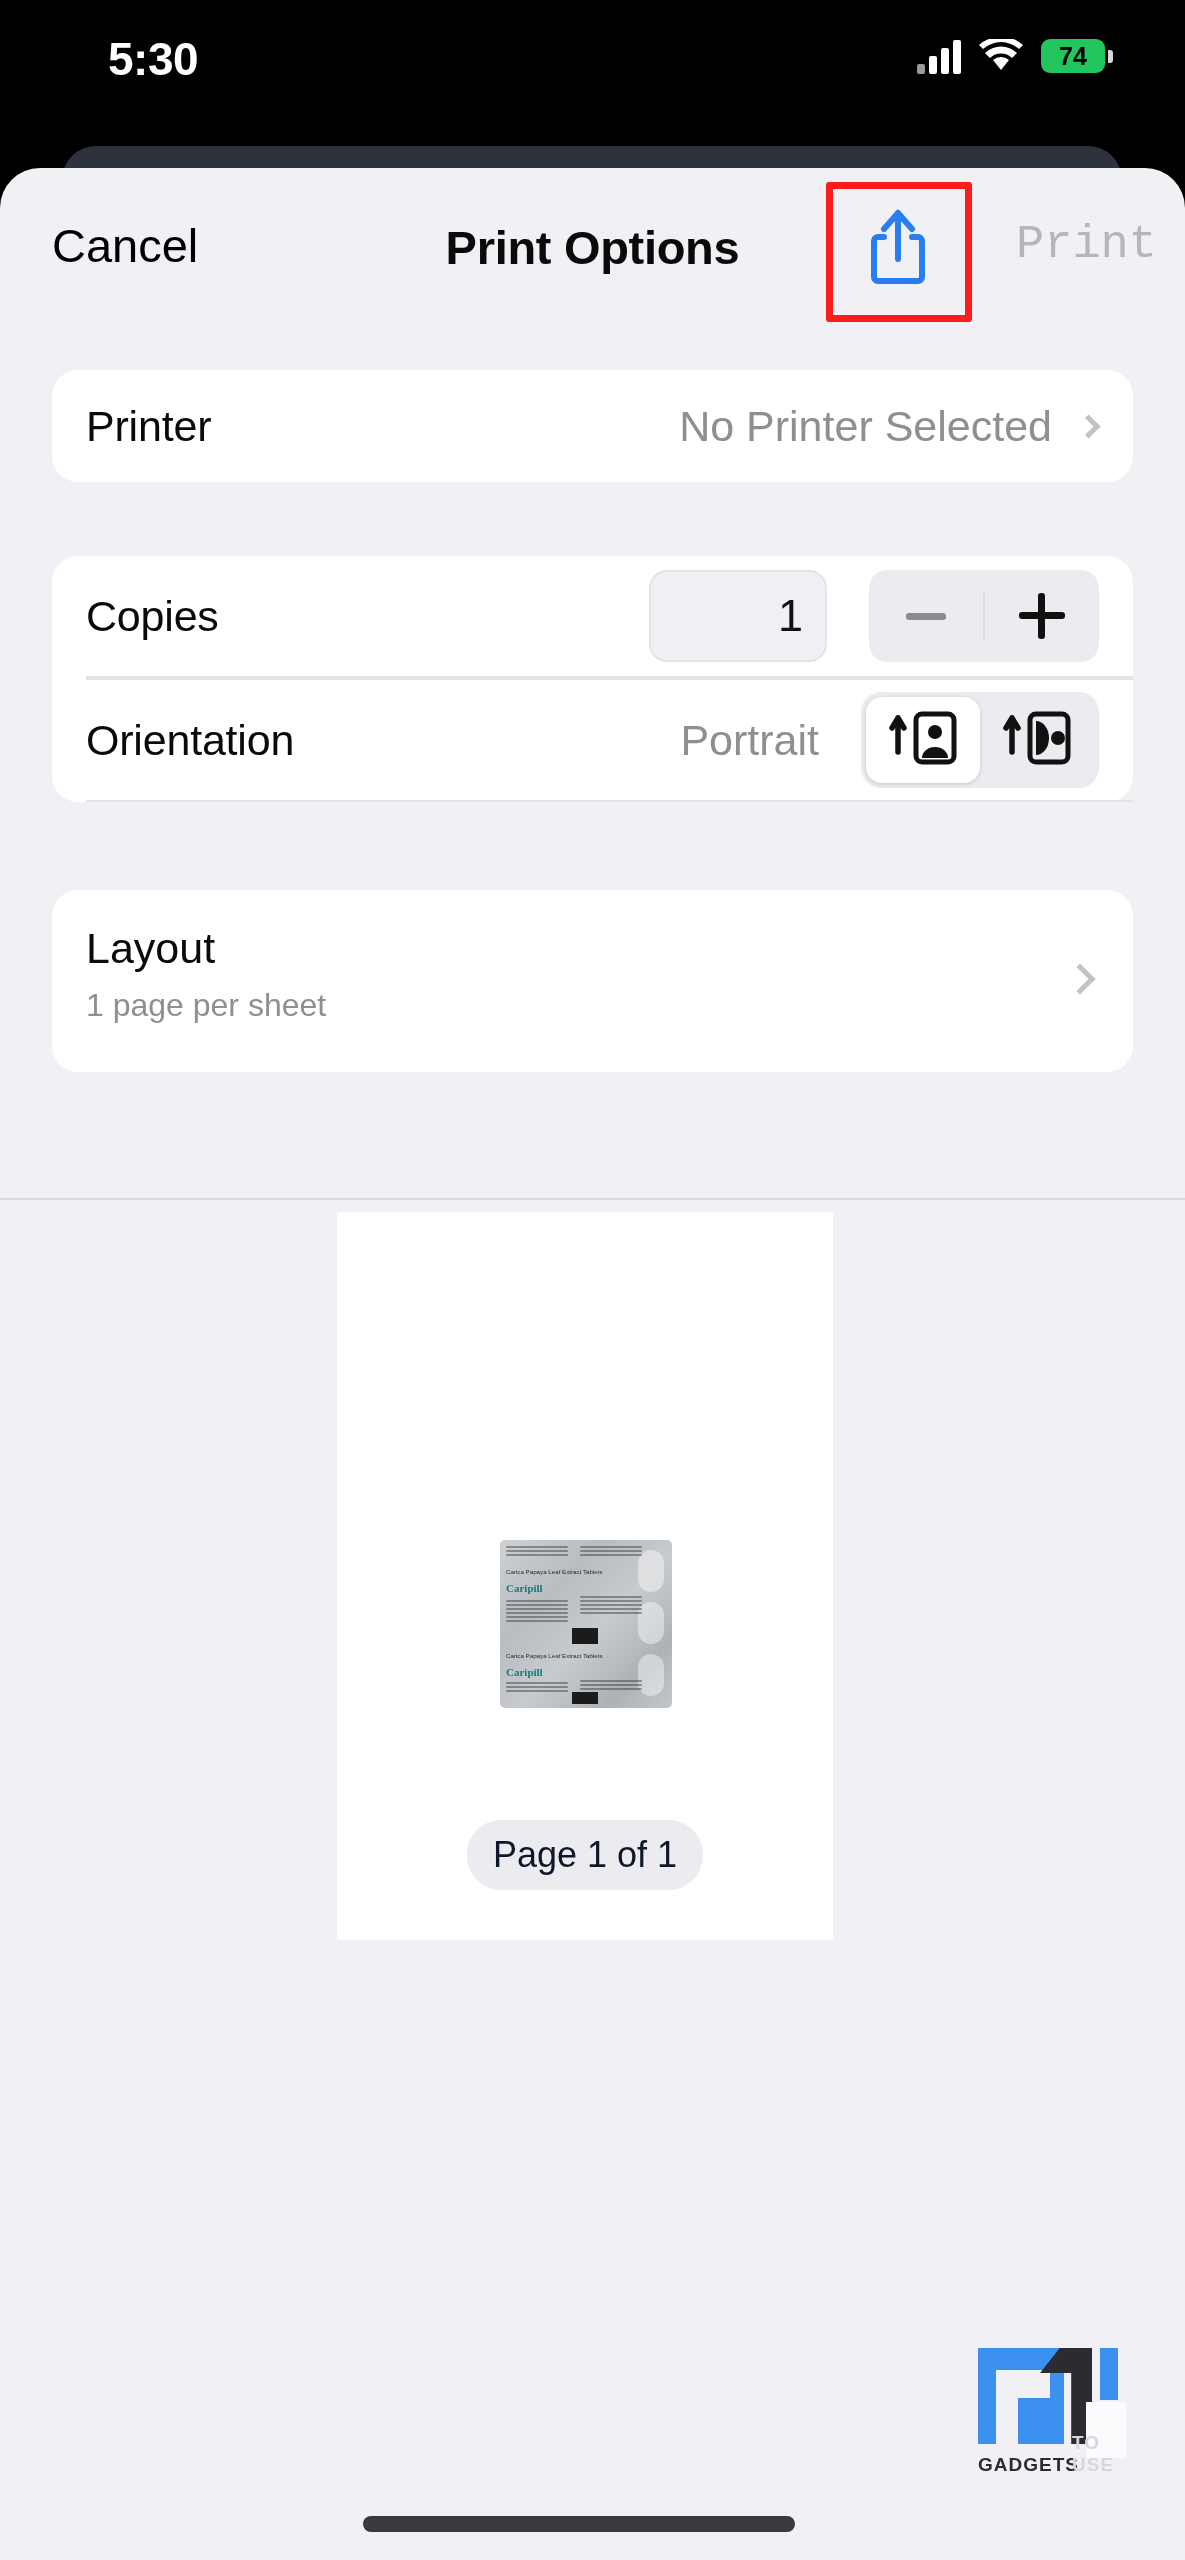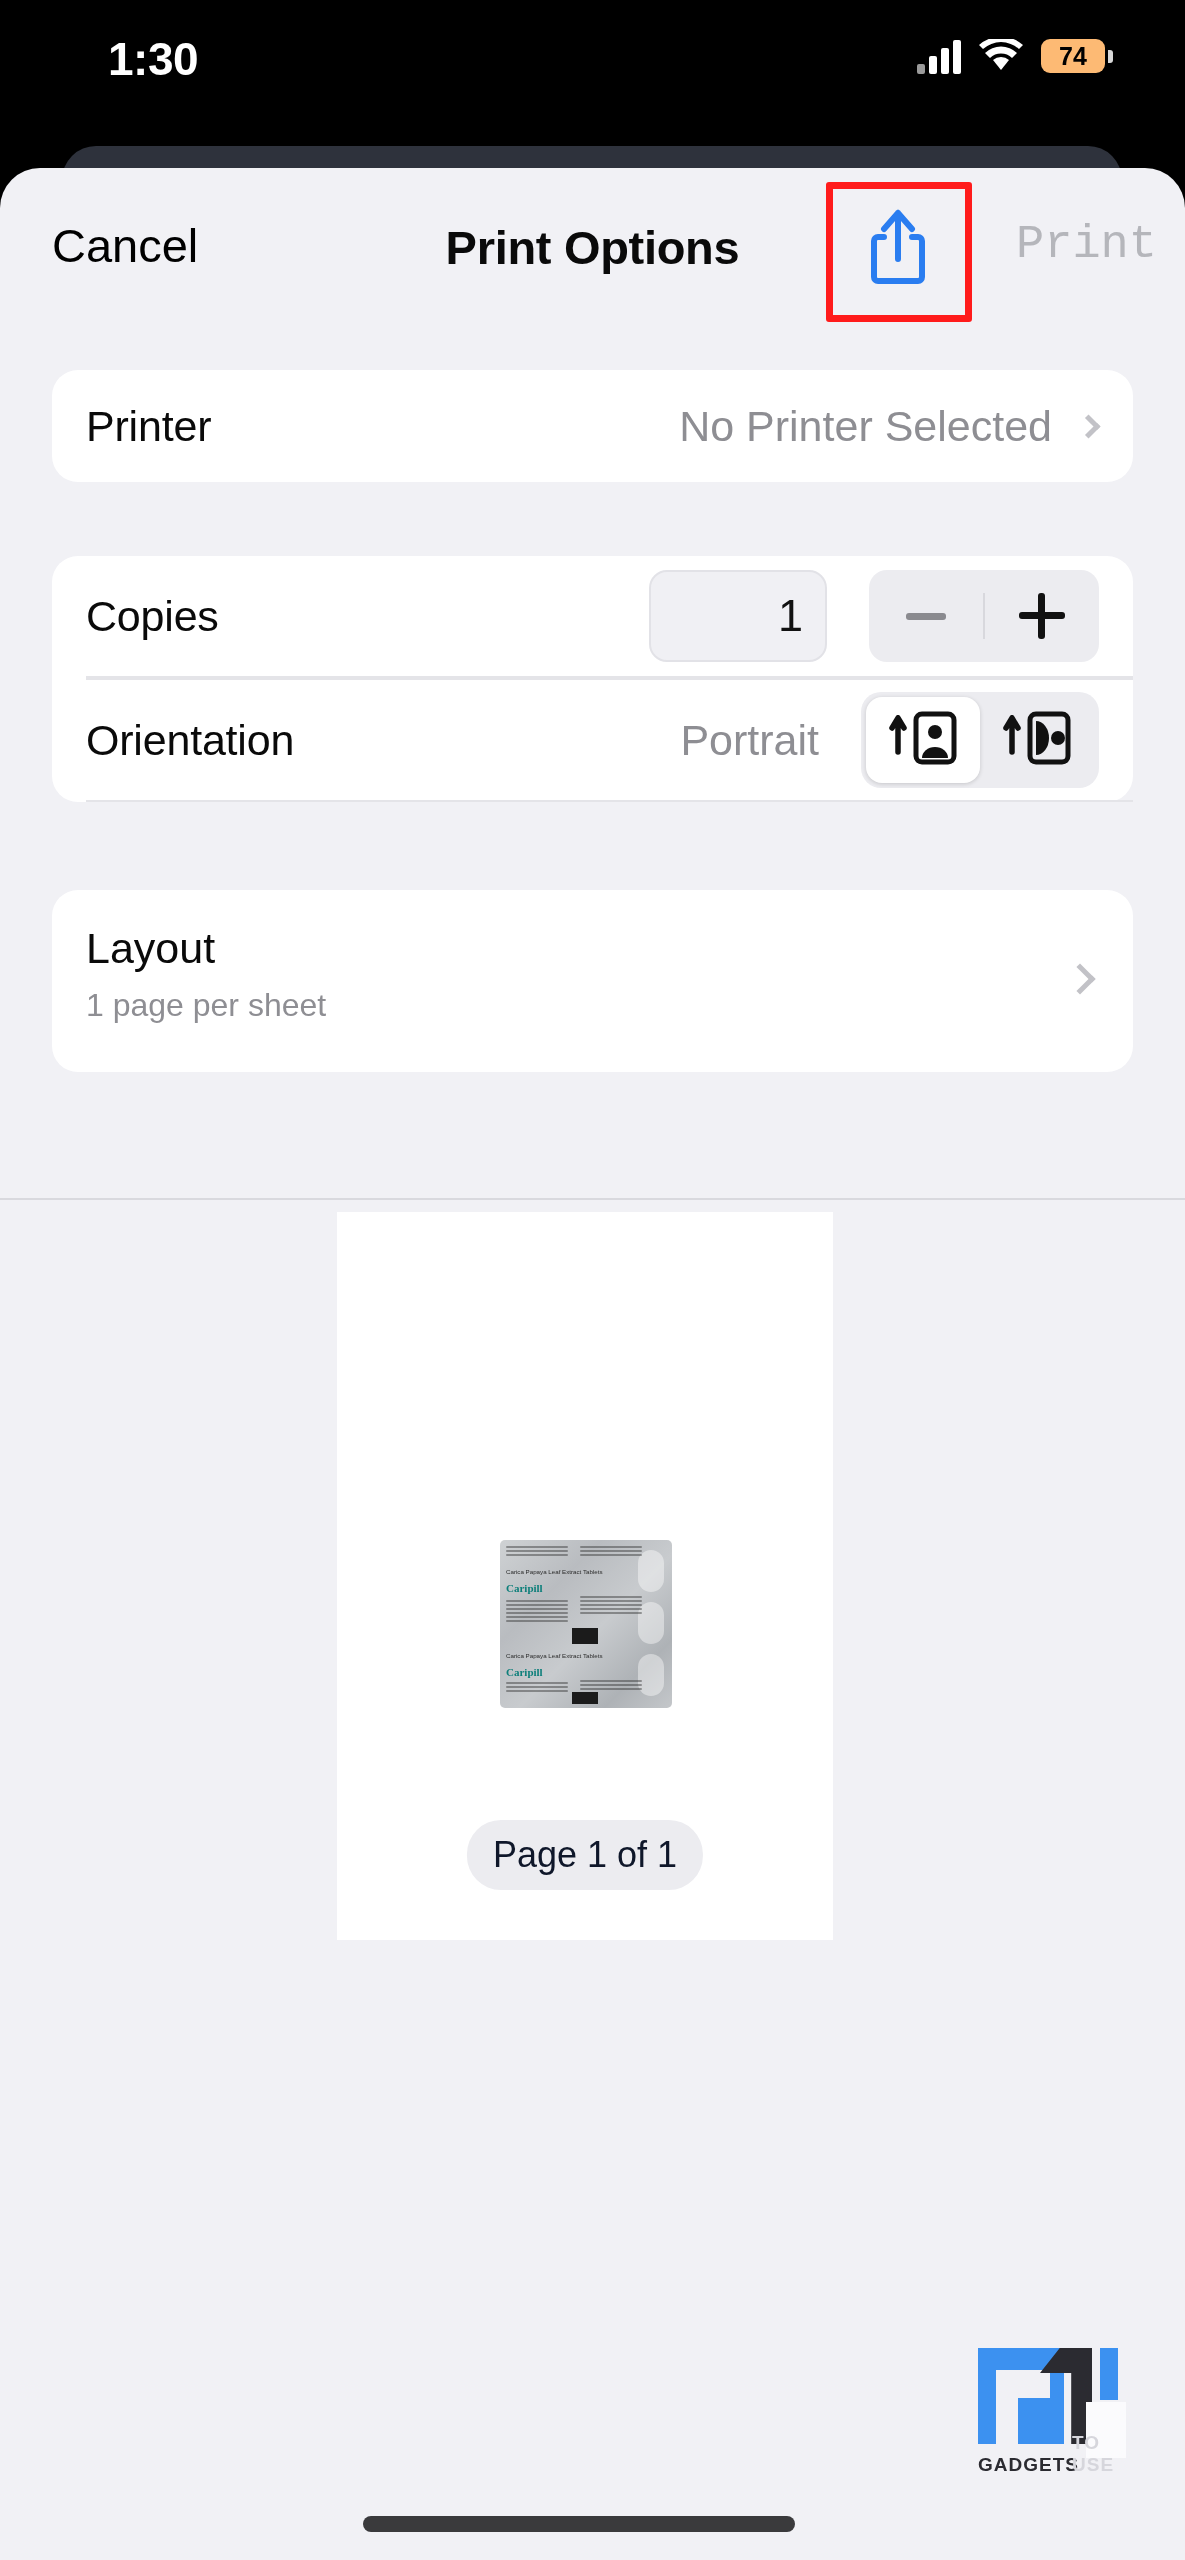--- a/index.html
+++ b/index.html
@@ -32,21 +32,21 @@
     display: flex; align-items: center; gap: 18px;
   }
   .sig { display: flex; align-items: flex-end; gap: 4px; height: 36px; }
   .sig i { display: block; width: 8px; background: #fff; border-radius: 2px; }
   .sig i.b1 { height: 10px; background:#9a9a9a; }
   .sig i.b2 { height: 18px; }
   .sig i.b3 { height: 26px; }
   .sig i.b4 { height: 34px; }
   .wifi { width: 44px; height: 34px; position: relative; }
   .batt {
-    width: 64px; height: 34px; background: #fdba74; border-radius: 9px;
+    width: 64px; height: 34px; background: #22c55e; border-radius: 9px;
     color: #000; font-size: 25px; font-weight: bold;
     display: flex; align-items: center; justify-content: center;
     position: relative;
   }
   .batt::after {
     content: ""; position: absolute; right: -8px; top: 11px;
     width: 5px; height: 13px; background: #d8d8d8; border-radius: 0 3px 3px 0;
   }
 
   
@@ -304,21 +304,21 @@
     width: 432px; height: 16px;
     background: #3a3a3c; border-radius: 8px;
   }
 </style>
 </head>
 <body>
 
 <div class="phone">
 
   <div class="statusbar">
-    <div class="status-time">1:30</div>
+    <div class="status-time">5:30</div>
     <div class="status-right">
       <span class="sig">
         <i class="b1"></i>
           <i class="b2"></i>
           <i class="b3"></i>
           <i class="b4"></i>
       </span>
       <span class="wifi">
         <svg width="44" height="34" viewBox="0 0 44 34">
           <path d="M22 31 L14 21 a12 12 0 0 1 16 0 Z" fill="#fff"></path>

